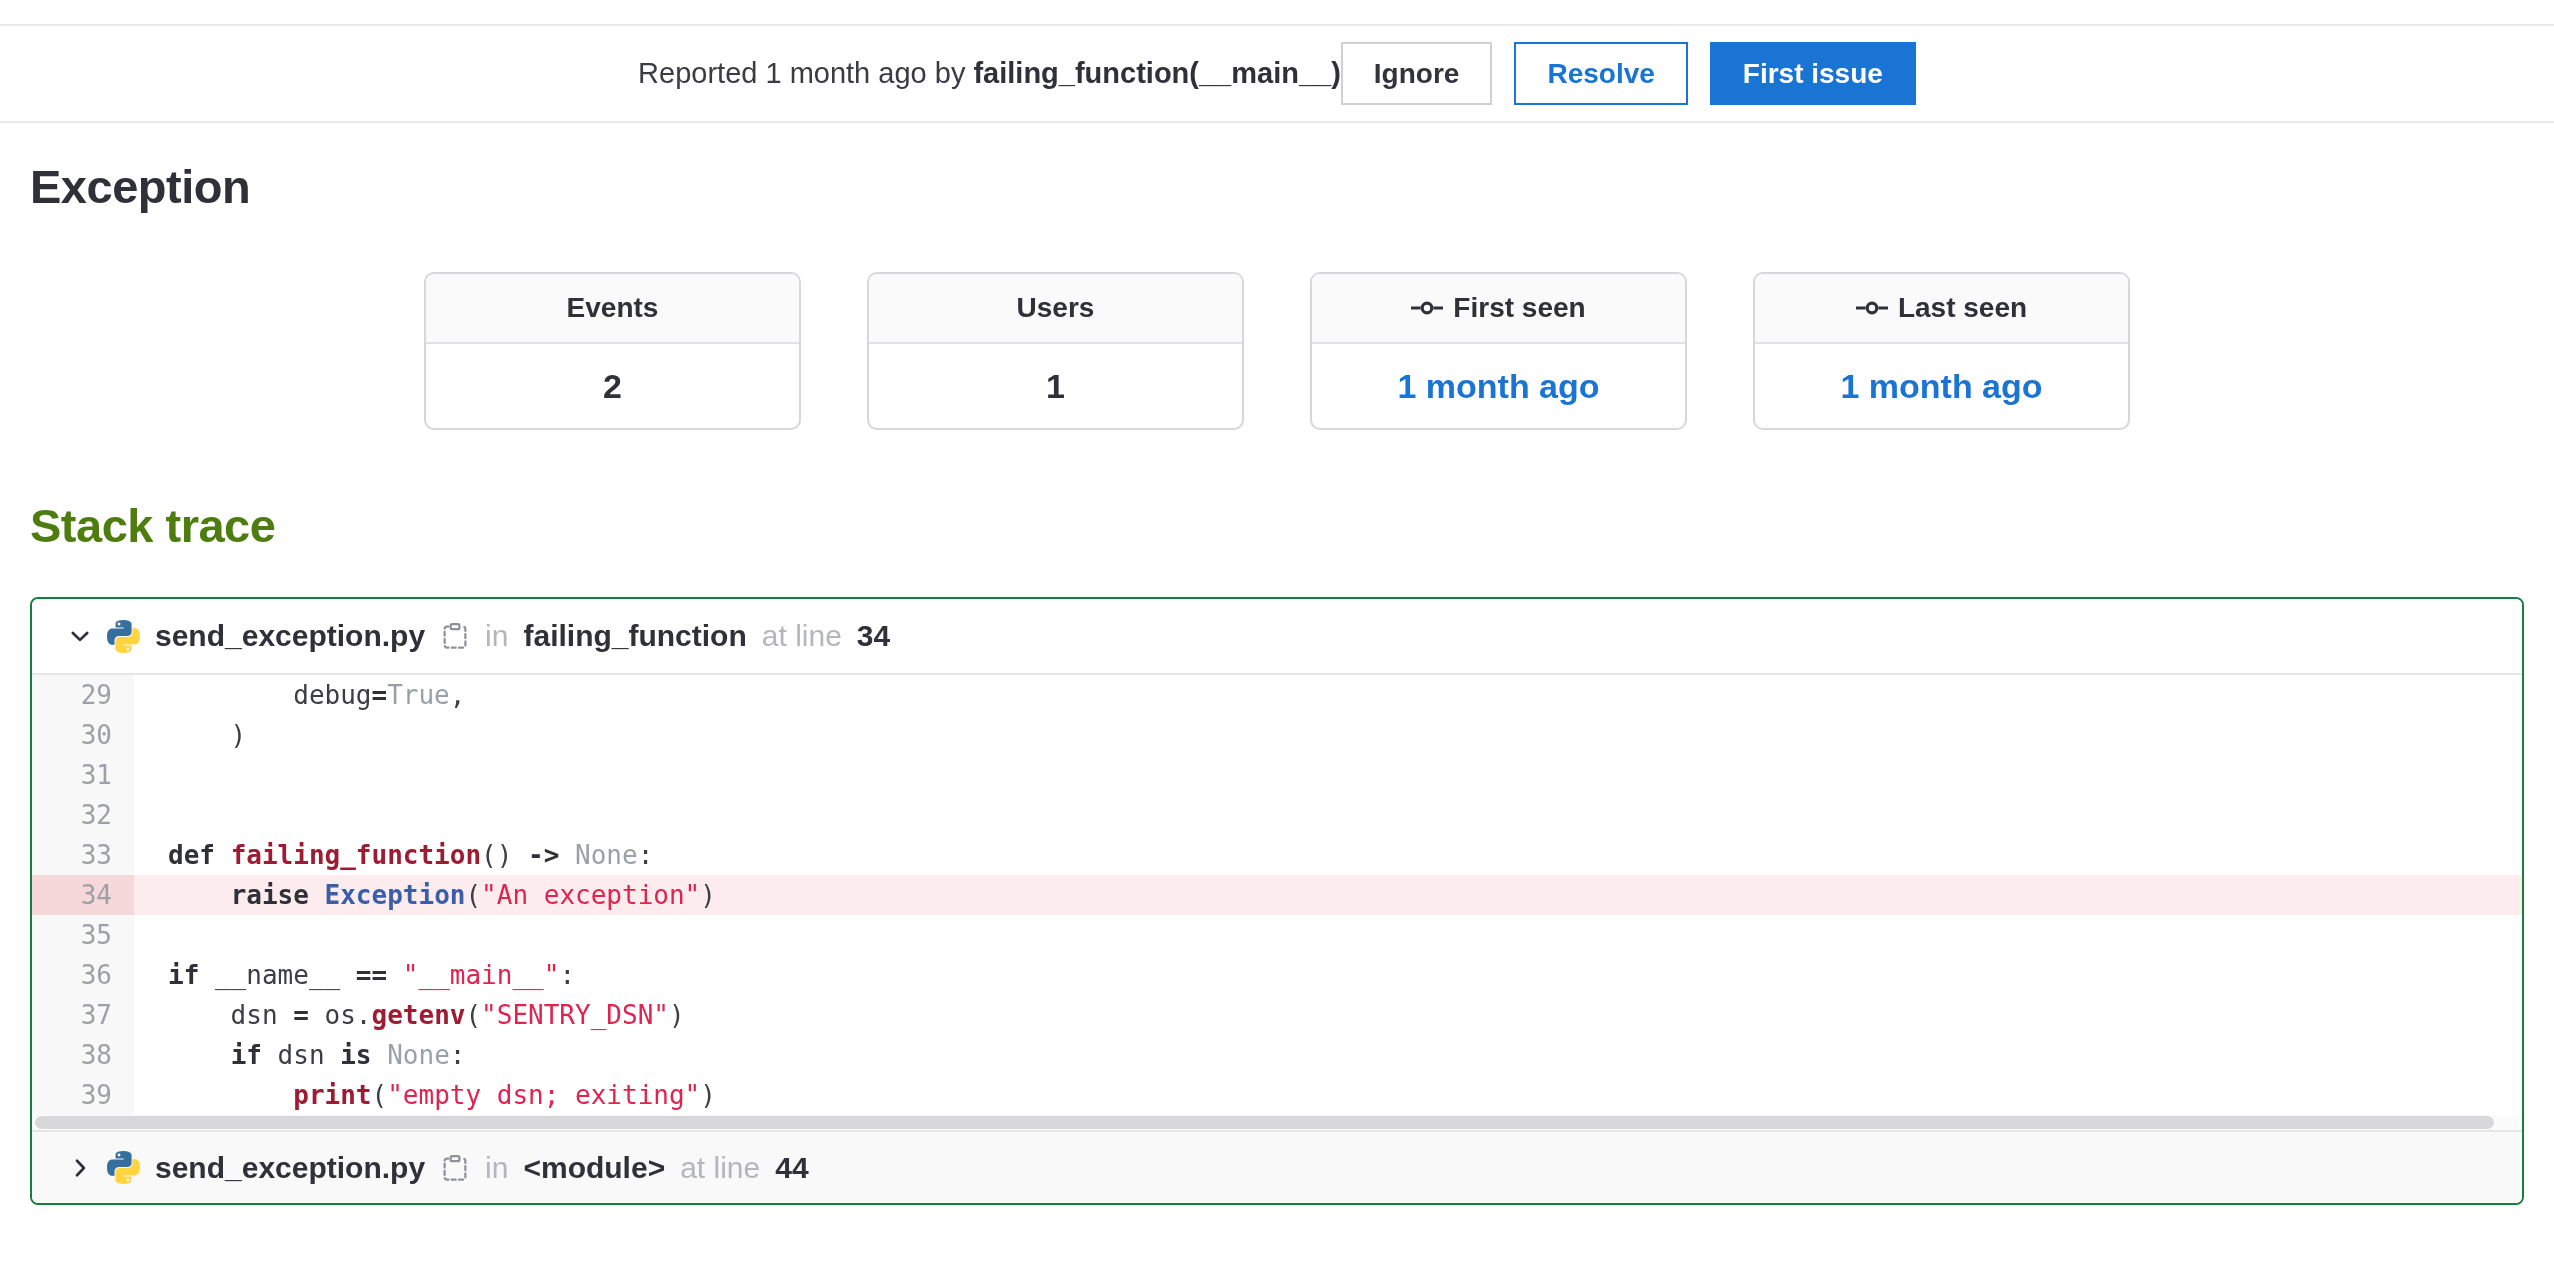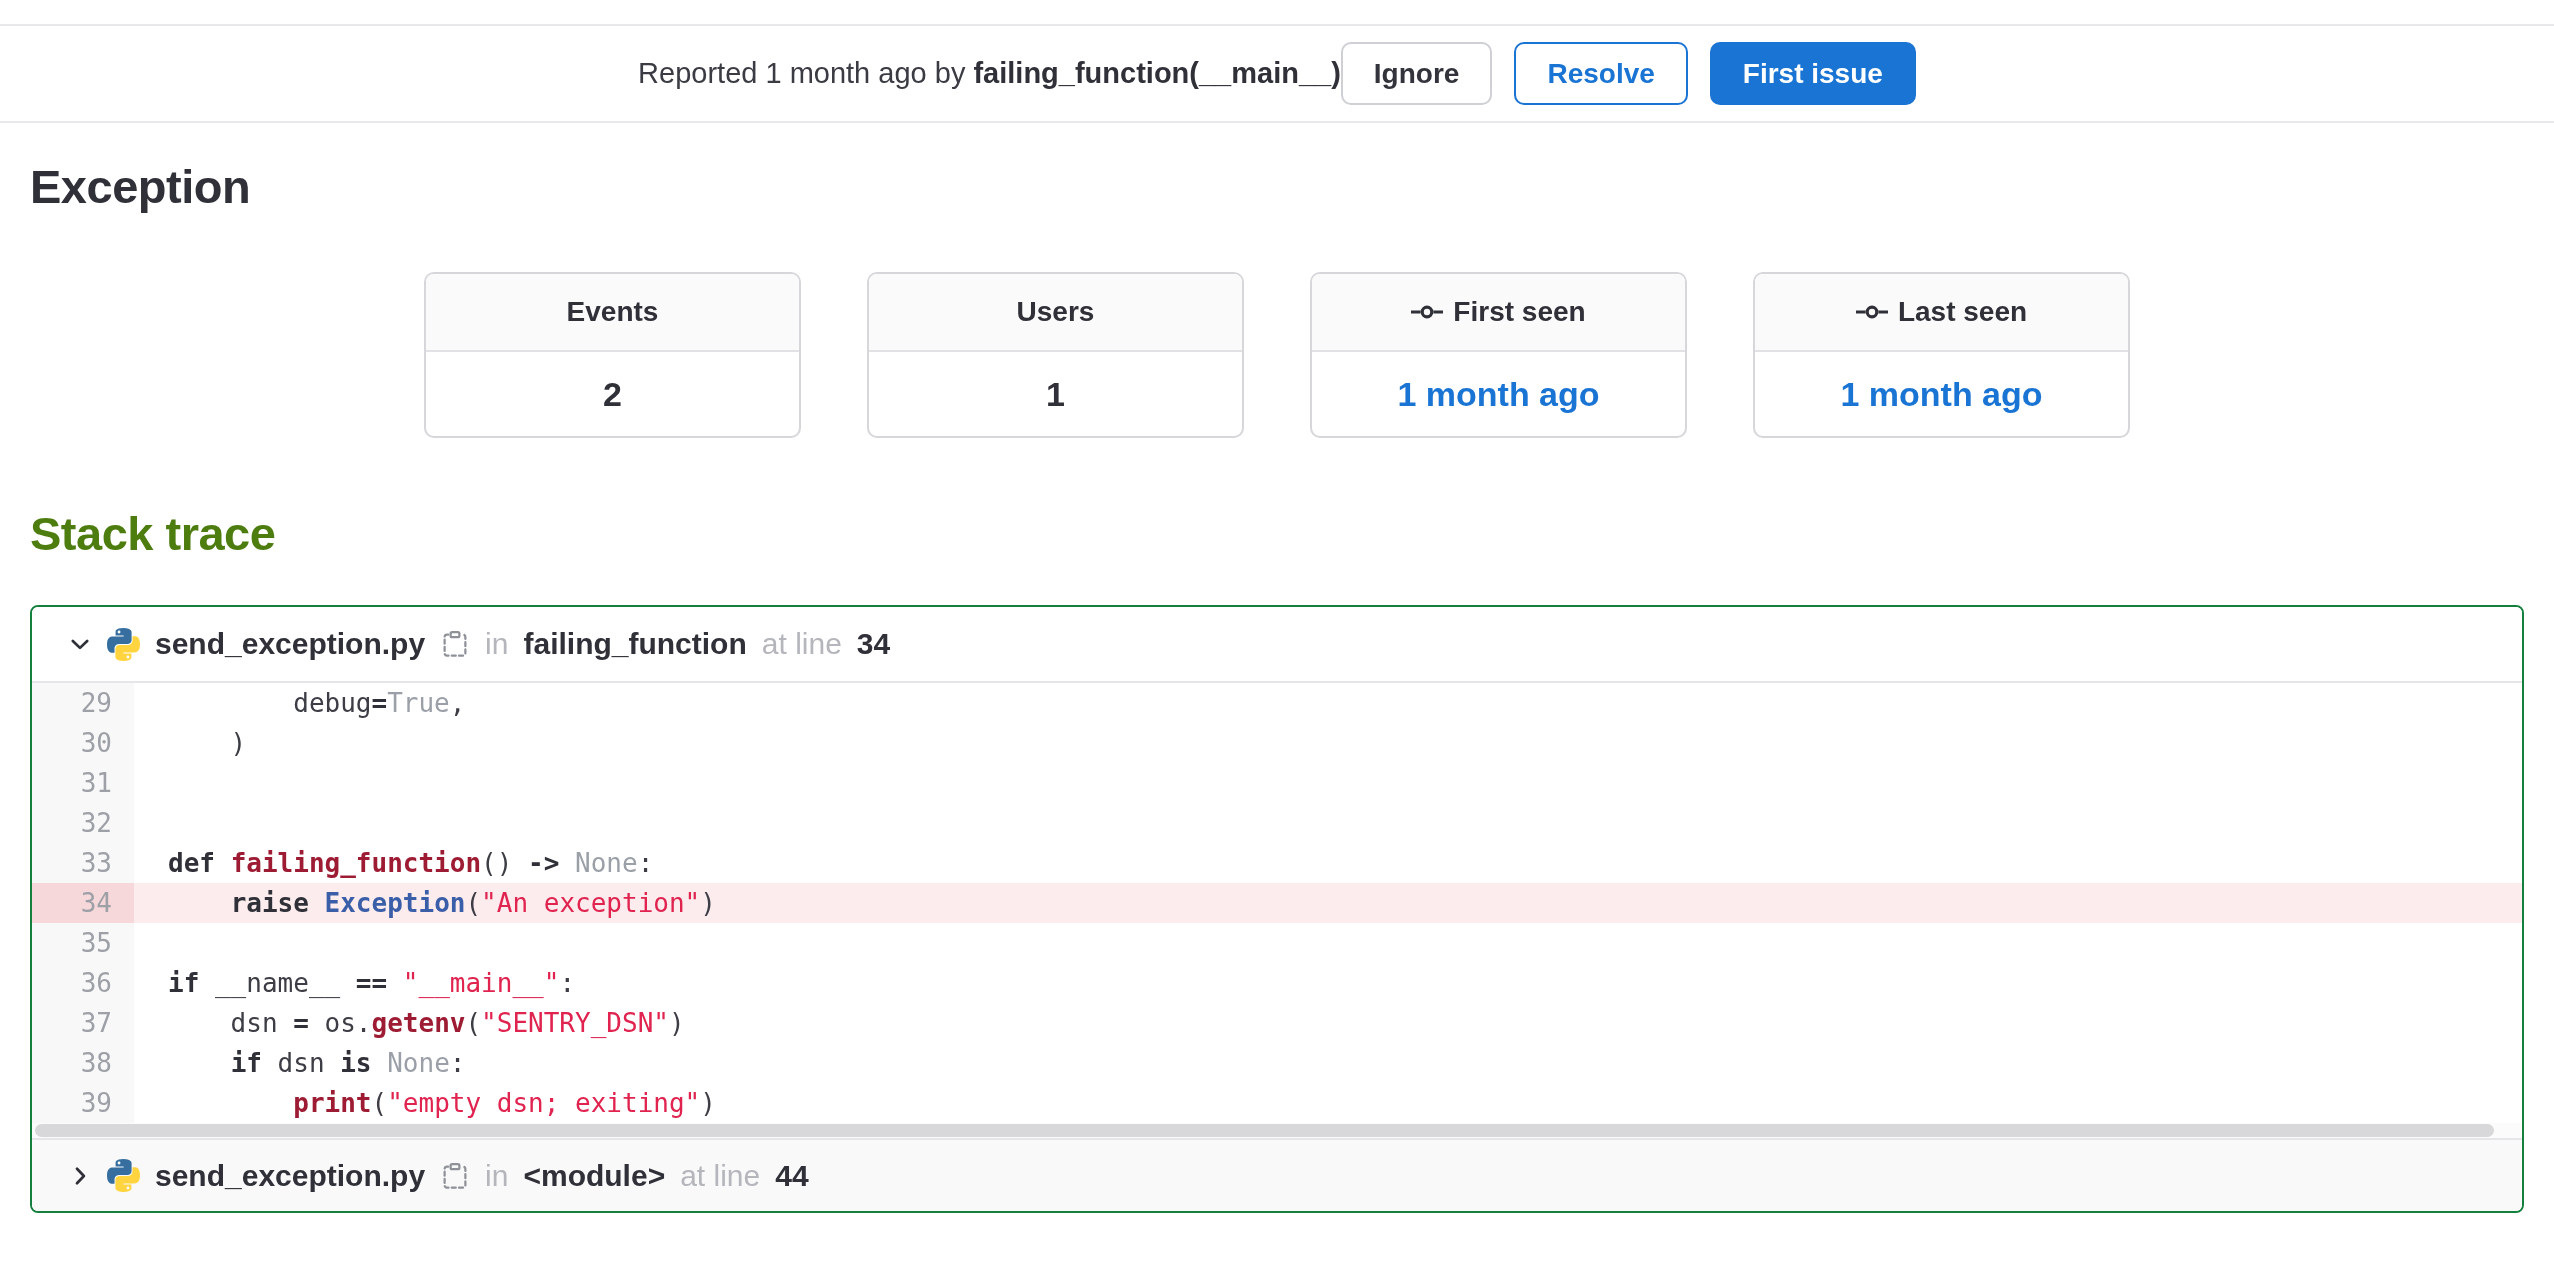--- a/index.html
+++ b/index.html
@@ -6,35 +6,35 @@
   html,body { width:2554px; height:1274px; background:#ffffff; overflow:hidden;
     font-family:"Liberation Sans", sans-serif; color:#32333b; }
 
   
   .top-rule { margin-top:24px; border-top:2px solid #e9e9ec; }
   .header-row { height:97px; display:flex; align-items:center; justify-content:center;
     padding:0 30px; border-bottom:2px solid #e9e9ec; }
   .reported { font-size:29px; color:#3a3b43; }
   .reported strong { font-weight:700; color:#2f3038; }
   .btns { display:flex; gap:22px; }
-  .btn { height:63px; padding:0 31px; border-radius:10px; font-size:28px; font-weight:600;
+  .btn { height:63px; padding:0 31px; border-radius:0; font-size:28px; font-weight:600;
     display:flex; align-items:center; justify-content:center; cursor:pointer;
     font-family:"Liberation Sans", sans-serif; }
   .btn-ignore  { background:#fff; border:2px solid #cfd0d5; color:#32333b; }
   .btn-resolve { background:#fff; border:2px solid #1a74d4; color:#1a74d4; }
   .btn-view    { background:#1a74d4; border:2px solid #1a74d4; color:#ffffff; }
 
   
   h1.section-title { font-size:47px; font-weight:700; color:#2f3038; margin:36px 0 0 30px; letter-spacing:-0.5px; }
   h2.section-title { font-size:47px; font-weight:700; color:#4d7c0f; margin:68px 0 0 30px; letter-spacing:-0.5px; }
 
   
   .stats { display:flex; justify-content:center; gap:66px; margin-top:58px; }
   .stat-card { width:377px; border:2px solid #d7d7db; border-radius:10px; overflow:hidden; background:#fff; }
-  .stat-head { height:78px; background:#fafafa; border-bottom:2px solid #e2e2e6;
+  .stat-head { height:70px; background:#fafafa; border-bottom:2px solid #e2e2e6;
     display:flex; align-items:center; justify-content:center; gap:10px;
     font-size:28px; font-weight:700; color:#2f3038; }
   .stat-value { height:84px; display:flex; align-items:center; justify-content:center;
     font-size:34px; font-weight:700; color:#2f3038; }
   .stat-value.link { color:#1a74d4; cursor:pointer; }
   .commit-icon { flex:none; display:flex; }
 
   
   .trace { margin:44px 30px 0; border:2px solid #15803d; border-radius:8px; overflow:hidden; background:#fff; }
   .frame-head { height:76px; display:flex; align-items:center; gap:15px; padding:0 24px 0 36px;

